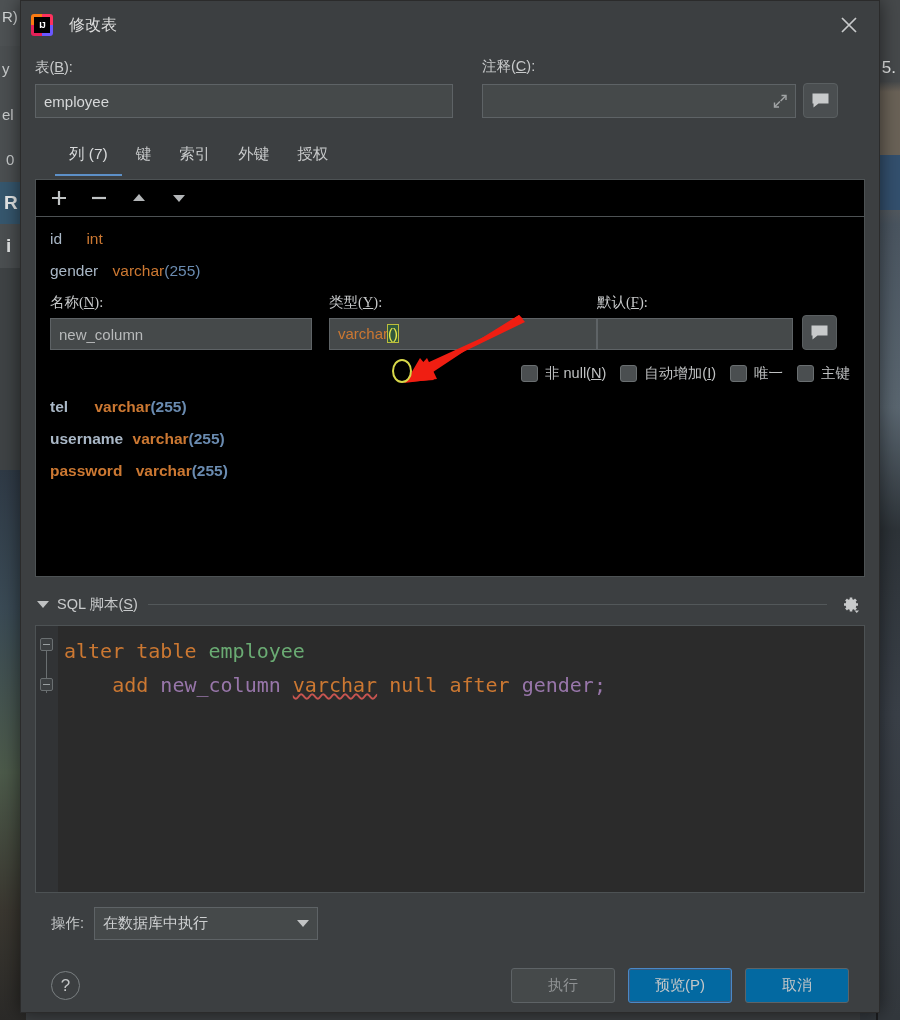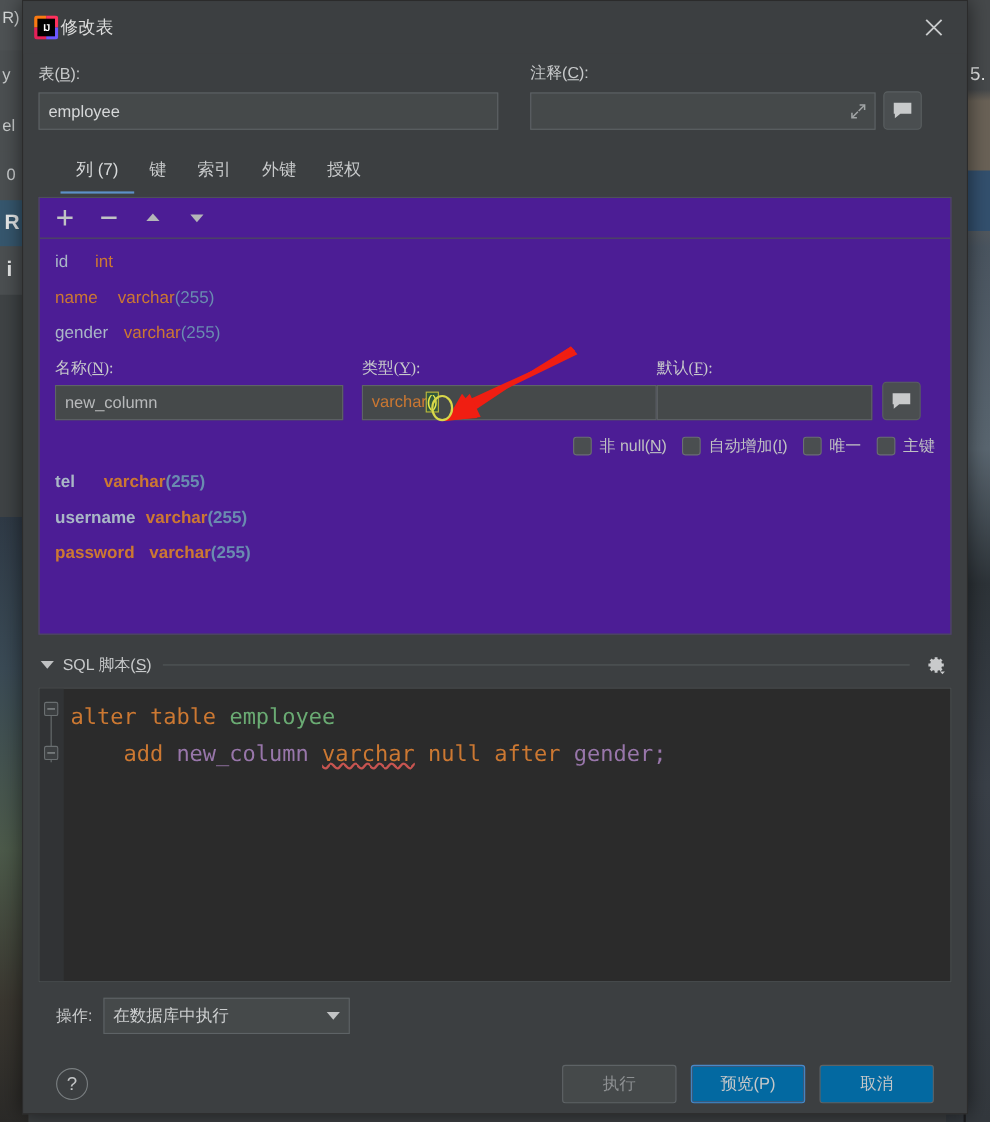--- a/index.html
+++ b/index.html
@@ -49,21 +49,21 @@
   }
   #app-logo { width: 22px; height: 22px; margin-left: 10px; position: relative; border-radius: 3px; overflow: hidden; flex: none;}
   #app-logo .q { position:absolute; width: 11px; height: 11px; }
   #app-logo .q1 { left:0; top:0; background:#f97a12; }
   #app-logo .q2 { left:11px; top:0; background:#fe315d; }
   #app-logo .q3 { left:0; top:11px; background:#e52058; }
   #app-logo .q4 { left:11px; top:11px; background:#6b57ff; }
   #app-logo .ij { position:absolute; left:3px; top:3px; width:16px; height:16px; background:#000;
                   color:#fff; font-size:9px; font-weight:bold; line-height:16px; text-align:center;
                   font-family:"Liberation Sans",sans-serif; letter-spacing:-1px;}
-  #dlg-title { margin-left: 2px; color: #dcdcdc; font-size: 16px; }
+  #dlg-title { margin-left: 16px; color: #dcdcdc; font-size: 16px; }
   #close-btn {
     position: absolute; right: 10px; top: 4px; width: 40px; height: 40px;
     display:flex; align-items:center; justify-content:center; cursor: pointer;
   }
   #close-btn svg { width: 20px; height: 20px; }
 
   
   #dlg-body { padding: 0 14px; }
 
   .field-label { color: #c8cacb; font-size: 14.5px; margin-bottom: 7px; }
@@ -92,21 +92,21 @@
   
   #tabs { display: flex; gap: 0; margin-top: 22px; padding-left: 20px;}
   .tab {
     padding: 4px 14px 9px 14px; color: #c8cacb; font-size: 15.5px; cursor: pointer;
     border-bottom: 2px solid transparent; position: relative;
   }
   .tab.active { border-bottom-color: #5d90c8; color: #d8dadb; }
 
   
   #cols-panel {
-    margin-top: 3px; border: 1px solid #4d5254; background: #4c1d95;
+    margin-top: 3px; border: 1px solid #4d5254; background: #000000;
     height: 398px; position: relative; overflow: hidden;
   }
   #cols-toolbar { height: 37px; border-bottom: 1px solid #4d5254; display: flex; align-items: center; padding-left: 13px; gap: 20px; }
   .tb-ico { width: 20px; height: 20px; cursor: pointer; display:flex; align-items:center; justify-content:center;}
   .tb-ico svg { width: 18px; height: 18px; }
 
   #cols-list { padding: 6px 0 0 0; font-size: 15.5px; }
   .col-row { height: 32px; line-height: 32px; padding-left: 14px; white-space: nowrap; cursor: pointer; }
   .cname { color: #a9b7c6; }
   .cname.hl { color: #cc7832; }
@@ -295,24 +295,20 @@
         </div>
       </div>
 
       <div id="cols-list">
 
         <div class="col-row">
           <span class="cname">id</span>
           <span class="ctype" style="margin-left:20px">int</span><span class="clen"></span>
         </div>
         <div class="col-row">
-          <span class="cname hl">name</span>
-          <span class="ctype" style="margin-left:14px">varchar</span><span class="clen">(255)</span>
-        </div>
-        <div class="col-row">
           <span class="cname">gender</span>
           <span class="ctype" style="margin-left:10px">varchar</span><span class="clen">(255)</span>
         </div>
 
         <div id="inline-editor">
           <div class="ie-row">
             <div class="ie-group g-name">
               <div class="ie-label"><span>名称(</span><u>N</u><span>):</span></div>
               <input class="ie-input" type="text" value="new_column" style="">
             </div>

